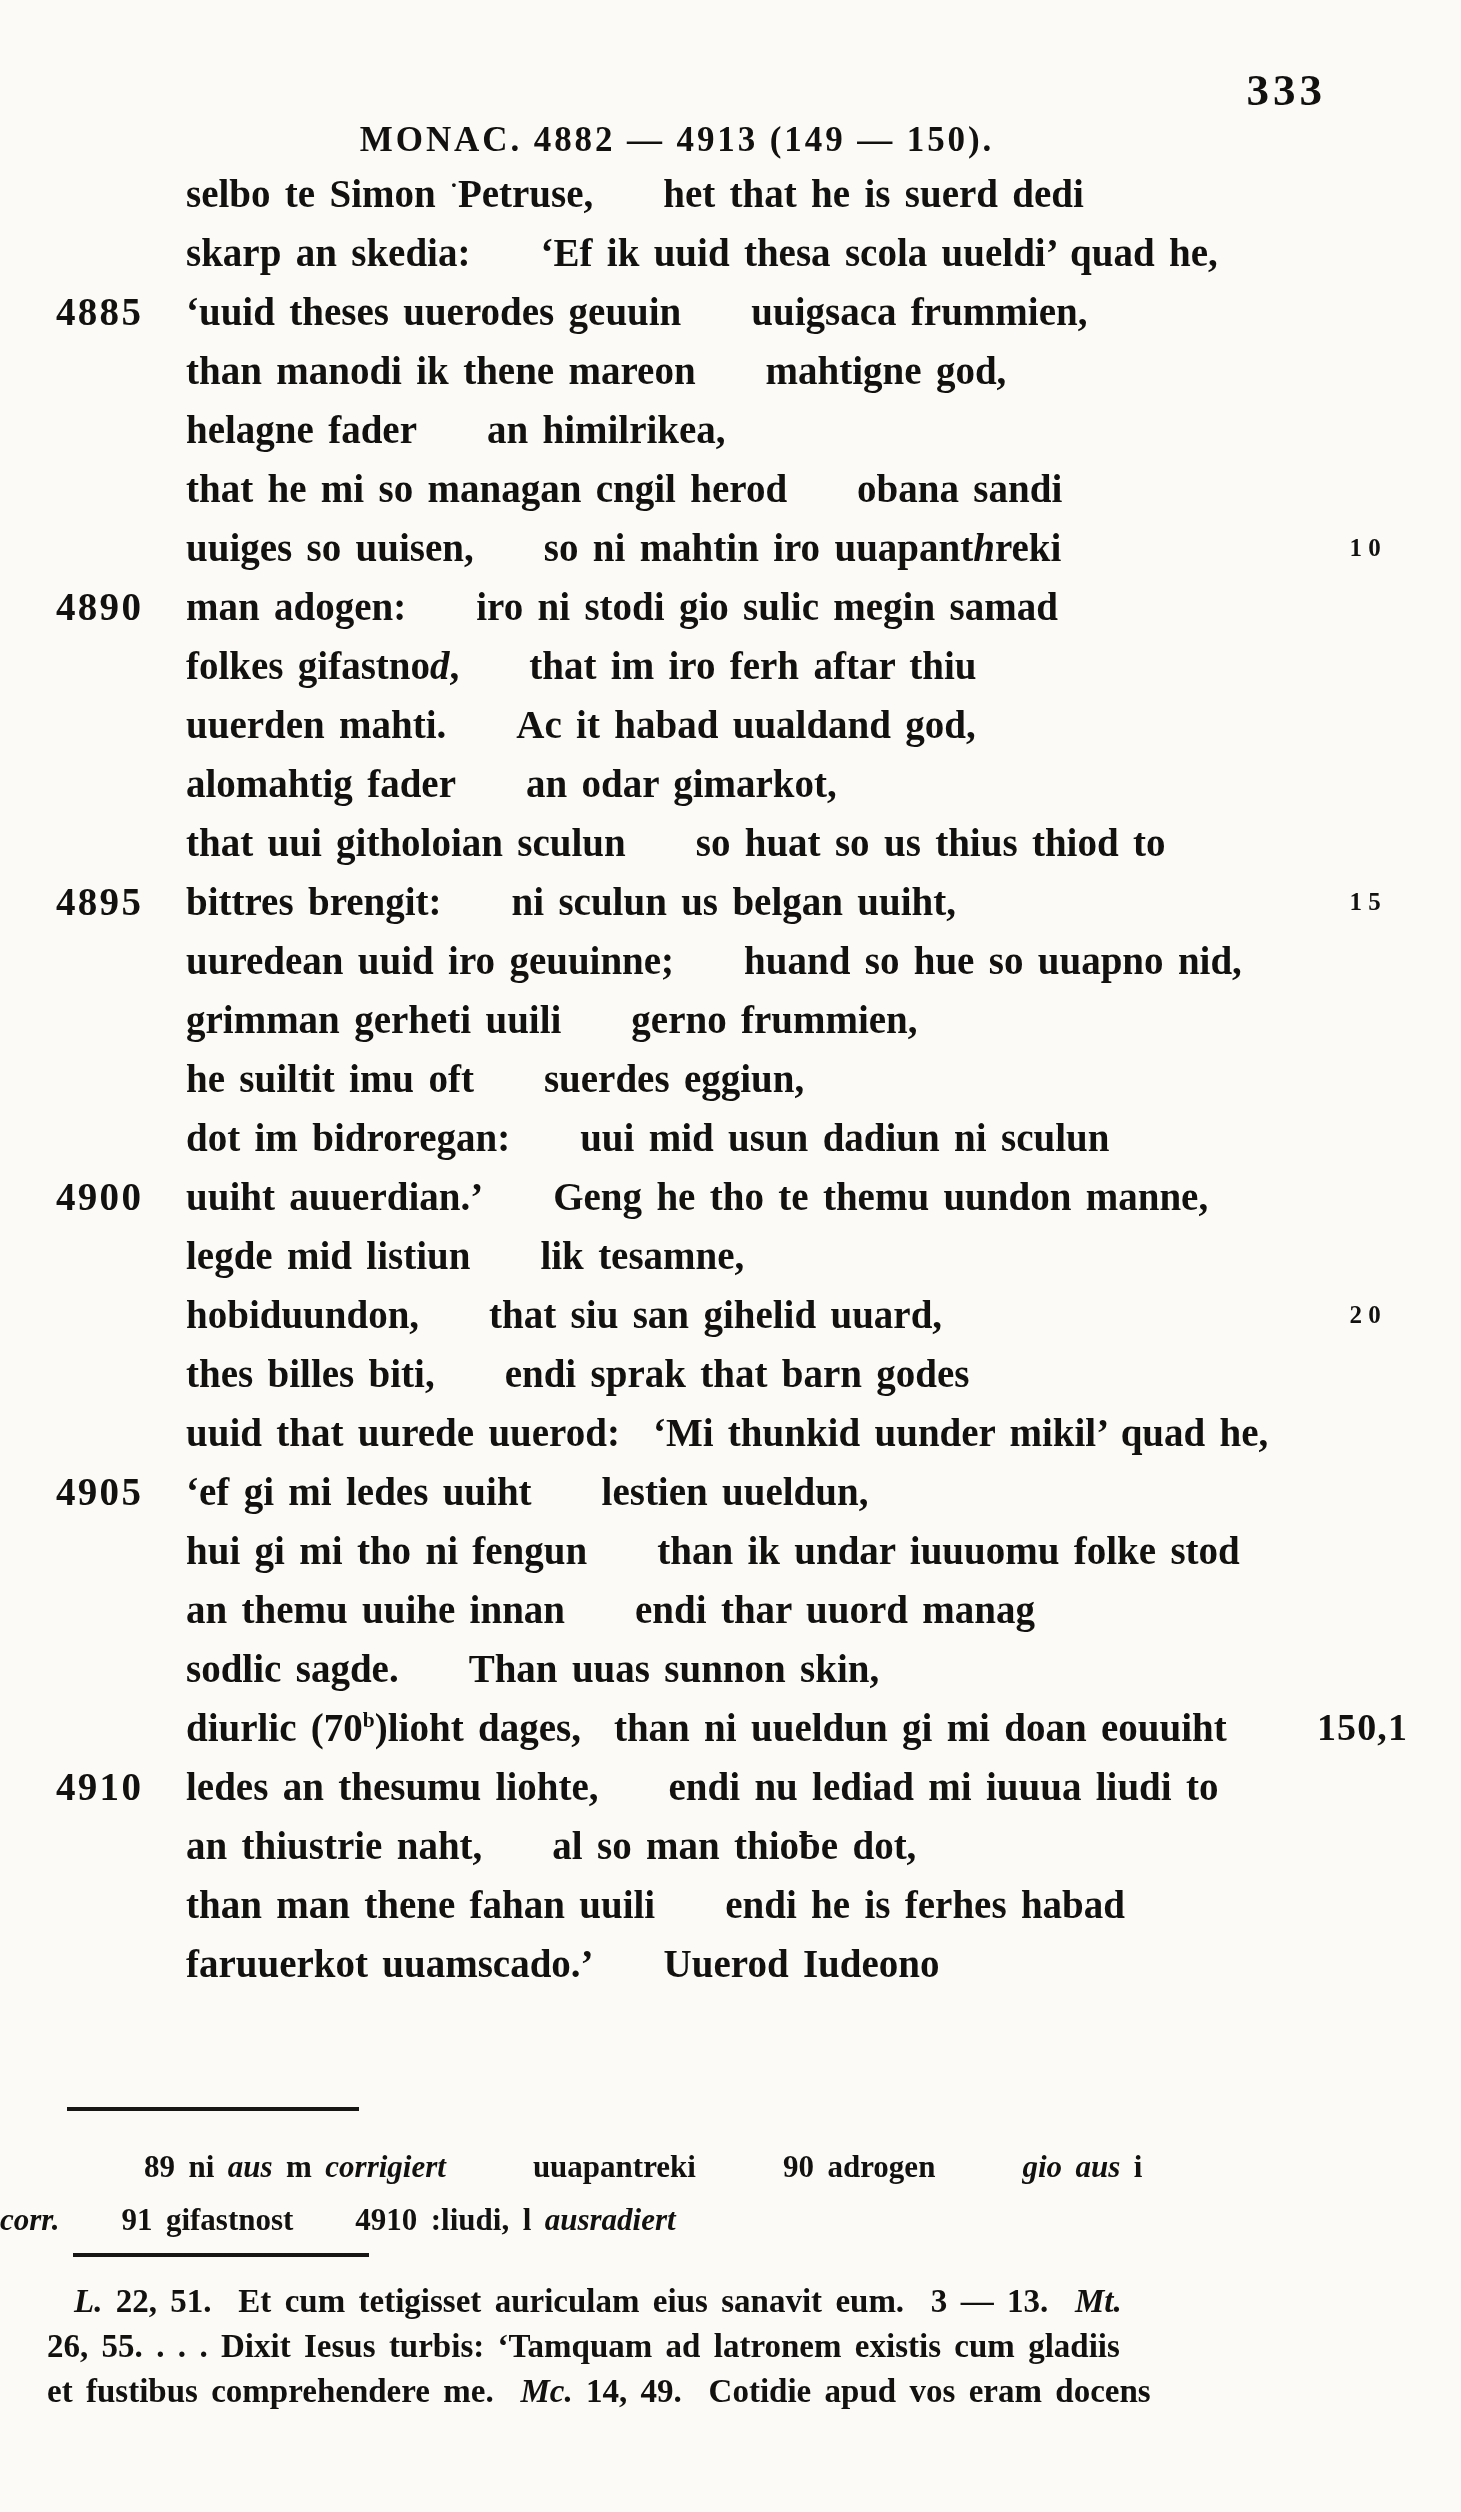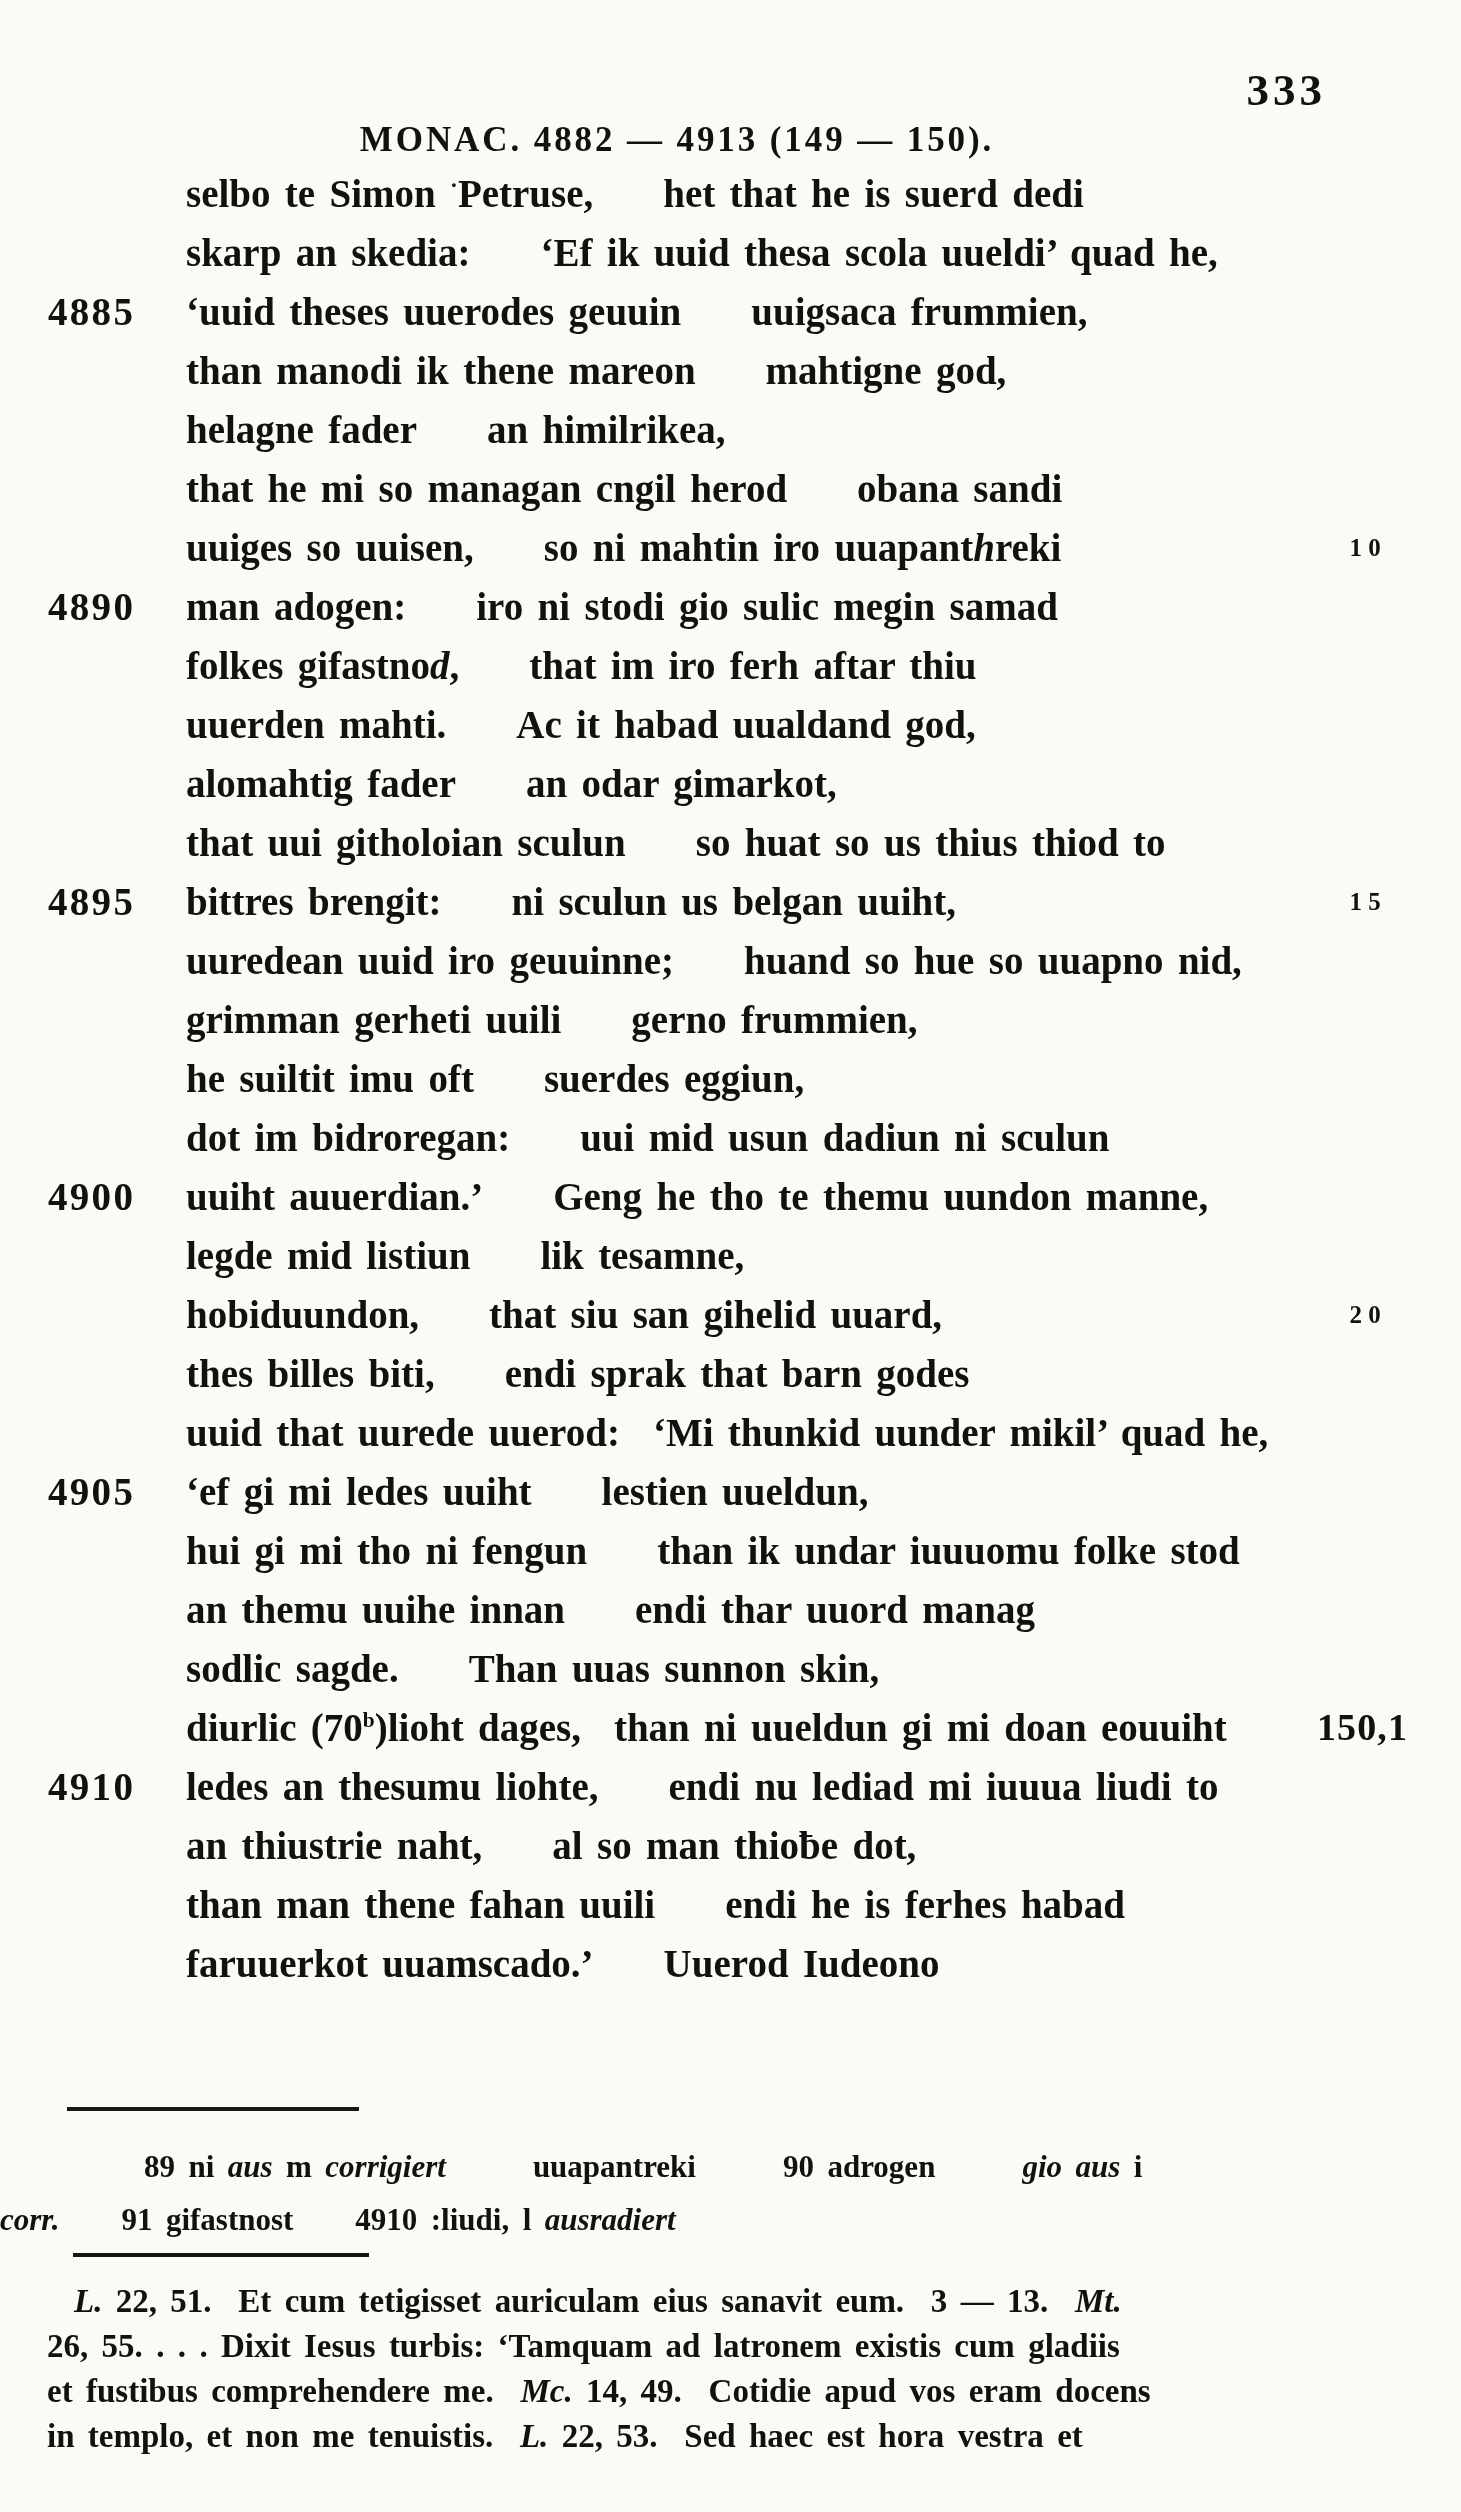--- a/index.html
+++ b/index.html
@@ -21,21 +21,21 @@
   .page-number{
     position:absolute;top:64px;right:136px;
     font-size:45px;letter-spacing:4px;
   }
   
   .verse-block{position:absolute;top:164px;left:0;right:0;}
   .vline{
     position:relative;height:59px;line-height:59px;
     padding-left:186px;font-size:39px;word-spacing:4.6px;white-space:pre;
   }
-  .vnum{position:absolute;left:48px;top:0;letter-spacing:2.3px;}
+  .vnum{position:absolute;left:56px;top:0;letter-spacing:2.3px;}
   .cgap{display:inline-block;width:70px;}
   .cgap.sm{width:33px;}
   .mnote{
     position:absolute;right:75px;top:0;
     font-size:25px;letter-spacing:6.3px;word-spacing:0;
   }
   .mnote.big{right:54px;font-size:38px;letter-spacing:1.1px;}
   .it{font-style:italic;}
   .supb{font-size:55%;vertical-align:super;line-height:0;}
   .raised-dot{font-size:60%;vertical-align:super;line-height:0;font-weight:700;}
@@ -110,17 +110,16 @@
       <div class="app-line indent"><span>89 ni </span><span class="it">aus</span><span> m </span><span class="it">corrigiert</span><span class="agap"></span><span>uuapantreki</span><span class="agap"></span><span>90 adrogen</span><span class="agap"></span><span class="it">gio</span><span> </span><span class="it">aus</span><span> i</span></div>
       <div class="app-line"><span class="it">corr.</span><span class="agap sm"></span><span>91 gifastnost</span><span class="agap sm"></span><span>4910 :liudi, l </span><span class="it">ausradiert</span></div>
     </div>
 
   <div class="rule rule-sources"></div>
 
   <div class="latin-block" id="latin-block">
       <div class="latin-line indent"><span class="it">L.</span><span> 22, 51.  Et cum tetigisset auriculam eius sanavit eum.  3 — 13.  </span><span class="it">Mt.</span></div>
       <div class="latin-line"><span>26, 55. . . . Dixit Iesus turbis: ‘Tamquam ad latronem existis cum gladiis</span></div>
       <div class="latin-line"><span>et fustibus comprehendere me.  </span><span class="it">Mc.</span><span> 14, 49.  Cotidie apud vos eram docens</span></div>
-      <div class="latin-line"><span>in templo, et non me tenuistis.  </span><span class="it">L.</span><span> 22, 53.  Sed haec est hora vestra et</span></div>
     </div>
 
 </div>
 
 
 </body></html>

